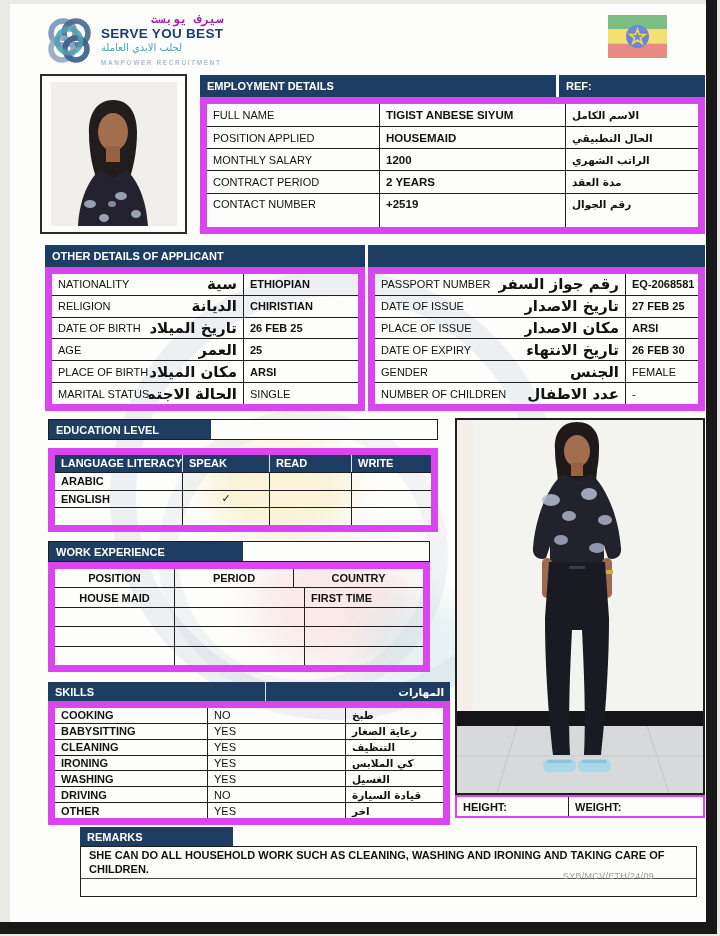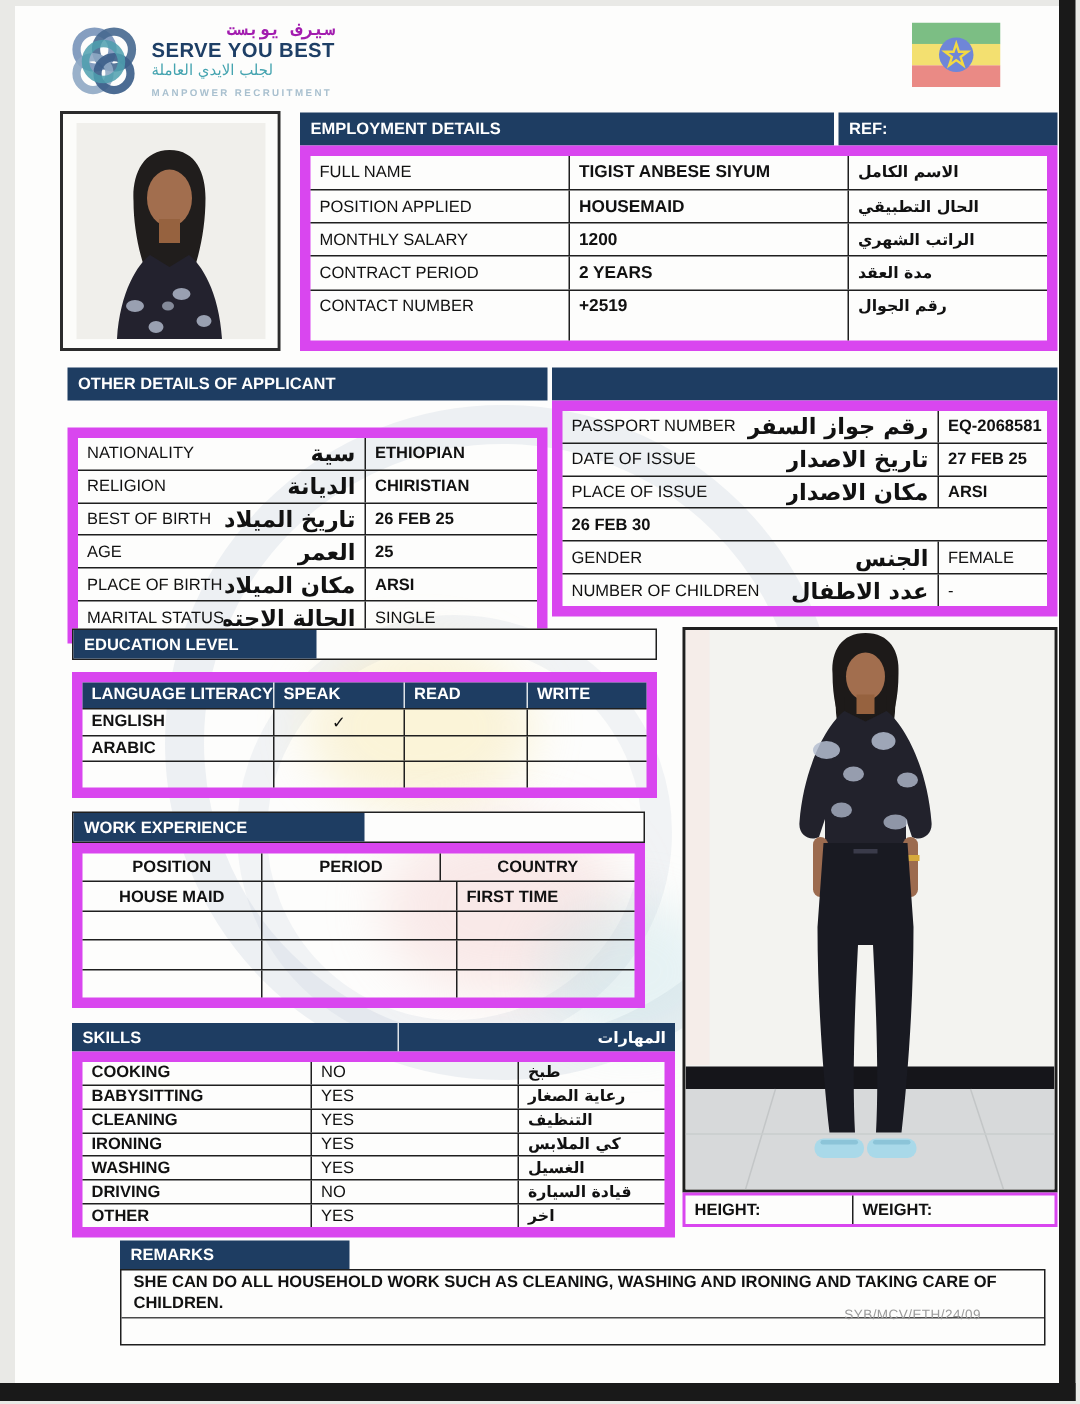--- a/index.html
+++ b/index.html
@@ -42,21 +42,21 @@
   .ar{font-family:"DejaVu Sans","Liberation Sans",sans-serif;direction:rtl;justify-content:flex-end;font-weight:bold;font-size:10.5px}
   .center{justify-content:center}
 
   .emp{left:200px;top:97px;width:505px;height:137px}
   .emp .trow{height:22px}
   .emp .trow:nth-child(4){height:23px}
   .emp .trow:nth-child(5){flex:1}
   .emp .trow:nth-child(5) .tcell{align-items:flex-start;padding-top:4px}
   .emp .c1{width:172px}.emp .c2{width:186px;font-size:11.5px}.emp .c3{flex:1}
 
-  .odl{left:45px;top:285px;width:320px;height:144px}
+  .odl{left:45px;top:267px;width:320px;height:144px}
   .odr{left:368px;top:267px;width:337px;height:144px}
   .odl .trow,.odr .trow{flex:1}
   .odl .cl{flex:1;justify-content:space-between}
   .odl .cv{width:115px;font-weight:bold}
   .odr .cl{width:250px;justify-content:space-between}
   .odr .cv{flex:1;font-weight:bold}
   .odl .trow:nth-child(6) .cv{font-weight:normal}
   .odr .trow:nth-child(5) .cv,.odr .trow:nth-child(6) .cv{font-weight:normal}
   .ar-in{font-family:"DejaVu Sans","Liberation Sans",sans-serif;direction:rtl;font-weight:bold;font-size:15px;overflow:hidden;white-space:nowrap}
 
@@ -193,21 +193,21 @@
   </div>
   <div class="trow">
     <div class="tcell cl">
         <span>RELIGION</span>
         <span class="ar-in">الديانة</span>
       </div>
     <div class="tcell cv">CHIRISTIAN</div>
   </div>
   <div class="trow">
     <div class="tcell cl">
-        <span>BEST OF BIRTH</span>
+        <span>DATE OF BIRTH</span>
         <span class="ar-in">تاريخ الميلاد</span>
       </div>
     <div class="tcell cv">26 FEB 25</div>
   </div>
   <div class="trow">
     <div class="tcell cl">
         <span>AGE</span>
         <span class="ar-in">العمر</span>
       </div>
     <div class="tcell cv">25</div>
@@ -244,20 +244,24 @@
     <div class="tcell cv">27 FEB 25</div>
   </div>
   <div class="trow">
     <div class="tcell cl">
         <span>PLACE OF ISSUE</span>
         <span class="ar-in">مكان الاصدار</span>
       </div>
     <div class="tcell cv">ARSI</div>
   </div>
   <div class="trow">
+    <div class="tcell cl">
+        <span>DATE OF EXPIRY</span>
+        <span class="ar-in">تاريخ الانتهاء</span>
+      </div>
     <div class="tcell cv">26 FEB 30</div>
   </div>
   <div class="trow">
     <div class="tcell cl">
         <span>GENDER</span>
         <span class="ar-in">الجنس</span>
       </div>
     <div class="tcell cv">FEMALE</div>
   </div>
   <div class="trow">
@@ -274,28 +278,28 @@
 </div>
 
 <div class="tbl lng">
   <div class="trow head">
     <div class="tcell c1">LANGUAGE LITERACY</div>
     <div class="tcell c2">SPEAK</div>
     <div class="tcell c3">READ</div>
     <div class="tcell c4">WRITE</div>
   </div>
   <div class="trow">
+    <div class="tcell c1 lang-name">ARABIC</div>
+    <div class="tcell c2 center"></div>
+    <div class="tcell c3 center"></div>
+    <div class="tcell c4 center"></div>
+  </div>
+  <div class="trow">
     <div class="tcell c1 lang-name">ENGLISH</div>
     <div class="tcell c2 center">✓</div>
-    <div class="tcell c3 center"></div>
-    <div class="tcell c4 center"></div>
-  </div>
-  <div class="trow">
-    <div class="tcell c1 lang-name">ARABIC</div>
-    <div class="tcell c2 center"></div>
     <div class="tcell c3 center"></div>
     <div class="tcell c4 center"></div>
   </div>
   <div class="trow">
     <div class="tcell c1 lang-name"></div>
     <div class="tcell c2 center"></div>
     <div class="tcell c3 center"></div>
     <div class="tcell c4 center"></div>
   </div>
 </div>

